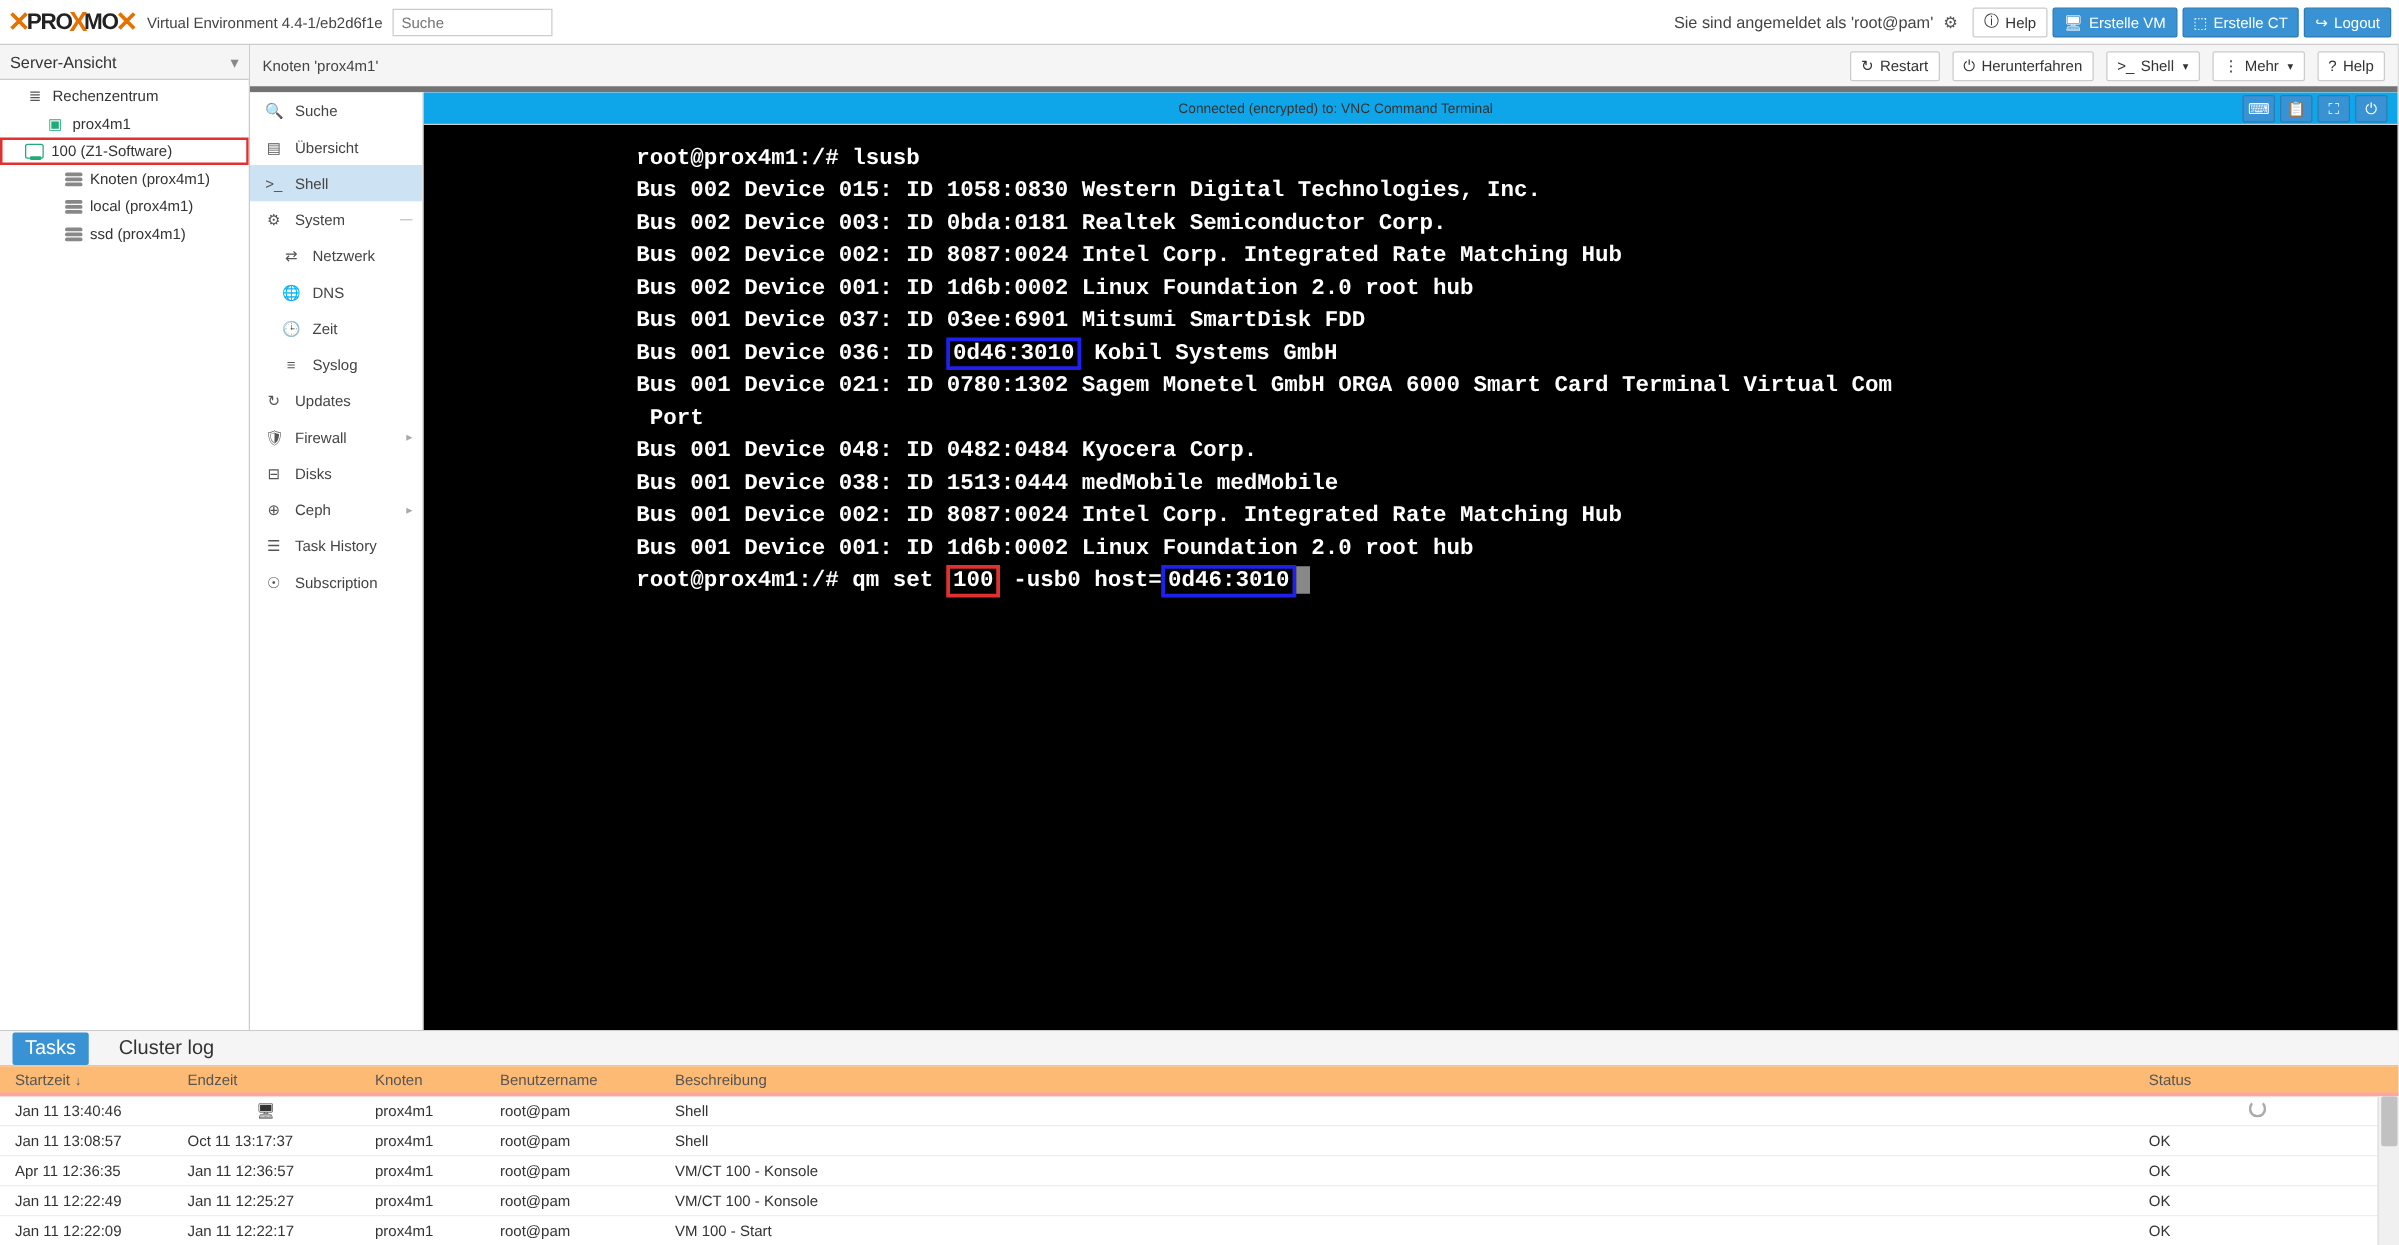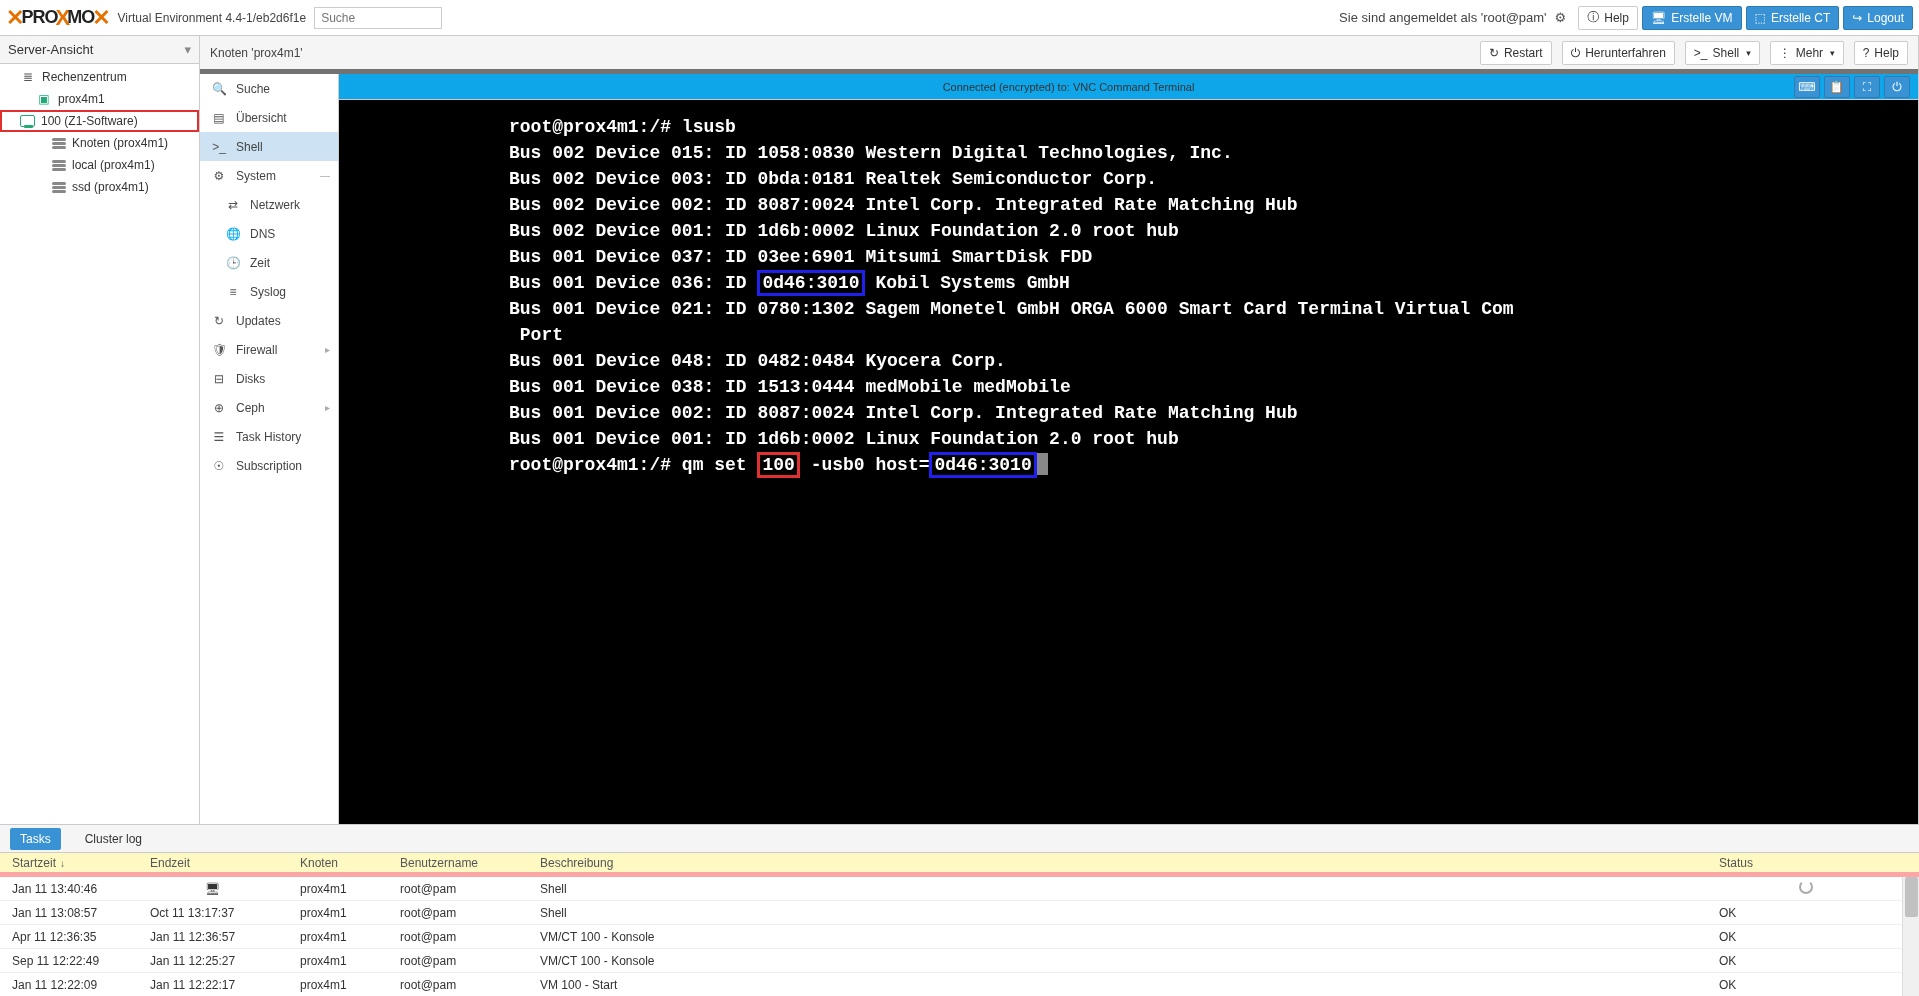--- a/index.html
+++ b/index.html
@@ -46,25 +46,25 @@
 .main-area { flex: 1; display: flex; flex-direction: column; position: relative; }
 .conn-bar { height: 26px; background: #0ea5e9; border-bottom: 1px solid #ccc; display: flex; align-items: center; padding: 0 8px; }
 .conn-bar .msg { flex: 1; text-align: center; font-size: 11px; color: #333; }
 .sqbtn { width: 26px; height: 22px; background: #3892d4; border: 1px solid #2b7cb5; color: #fff; display: inline-flex; align-items: center; justify-content: center; border-radius: 2px; margin-left: 4px; cursor: pointer; font-size: 12px; }
 .terminal { flex: 1; background: #000; color: #fff; font-family: "Courier New", monospace; font-size: 18px; line-height: 26px; white-space: pre; padding-left: 170px; padding-top: 14px; overflow: hidden; position: relative; font-weight: bold; }
 .terminal .row { display: block; }
 .boxblue { border: 3px solid #2020ee; padding: 0 2px; }
 .boxred { border: 3px solid #e03030; padding: 0 2px; }
 .cursor { display: inline-block; width: 11px; height: 22px; background: #888; vertical-align: text-bottom; }
 .bottom { height: 172px; border-top: 1px solid #ccc; display: flex; flex-direction: column; overflow: hidden; }
-.tabs { height: 28px; display: flex; align-items: center; gap: 14px; padding-left: 10px; border-bottom: 1px solid #ccc; background: #f5f5f5; font-size: 12px; }
+.tabs { height: 28px; display: flex; align-items: center; gap: 14px; padding-left: 10px; border-bottom: 1px solid #ccc; background: #f5f5f5; font-size: 16px; }
 .tab { padding: 4px 10px; cursor: pointer; border-radius: 2px; }
 .tab.act { background: #3892d4; color: #fff; }
 .thead, .trow { display: flex; height: 24px; align-items: center; font-size: 12px; border-bottom: 1px solid #eee; }
-.thead { background: #fef9c3; color: #555; border-bottom: 5px solid #fca5a5; cursor: pointer; }
+.thead { background: #fdba74; color: #555; border-bottom: 3px solid #fca5a5; cursor: pointer; }
 .tc1 { width: 150px; padding-left: 12px; }
 .tc2 { width: 150px; }
 .tc3 { width: 100px; }
 .tc4 { width: 140px; }
 .tc5 { flex: 1; }
 .tc6 { width: 200px; }
 .tc6 .spin { display:inline-block; width:14px; height:14px; border:2px solid #aaa; border-top-color:transparent; border-radius:50%; animation: sp 1s linear infinite; margin-left: 80px;}
 @keyframes sp { to { transform: rotate(360deg); } }
 .scrollbar-right { position: absolute; top: 0; right: 0; width: 17px; height: 100%; background: #f0f0f0; border-left: 1px solid #ddd; }
 .scrollbar-right .thumb { position:absolute; top:0; left:2px; width:13px; height:40px; background:#c1c1c1; border-radius:2px; }
@@ -290,21 +290,21 @@
       </div>
       <div class="trow">
         <span class="tc1">Apr 11 12:36:35</span>
         <span class="tc2">Jan 11 12:36:57</span>
         <span class="tc3">prox4m1</span>
         <span class="tc4">root@pam</span>
         <span class="tc5">VM/CT 100 - Konsole</span>
         <span class="tc6">OK</span>
       </div>
       <div class="trow">
-        <span class="tc1">Sep 11 12:22:49</span>
+        <span class="tc1">Jan 11 12:22:49</span>
         <span class="tc2">Jan 11 12:25:27</span>
         <span class="tc3">prox4m1</span>
         <span class="tc4">root@pam</span>
         <span class="tc5">VM/CT 100 - Konsole</span>
         <span class="tc6">OK</span>
       </div>
       <div class="trow">
         <span class="tc1">Jan 11 12:22:09</span>
         <span class="tc2">Jan 11 12:22:17</span>
         <span class="tc3">prox4m1</span>

